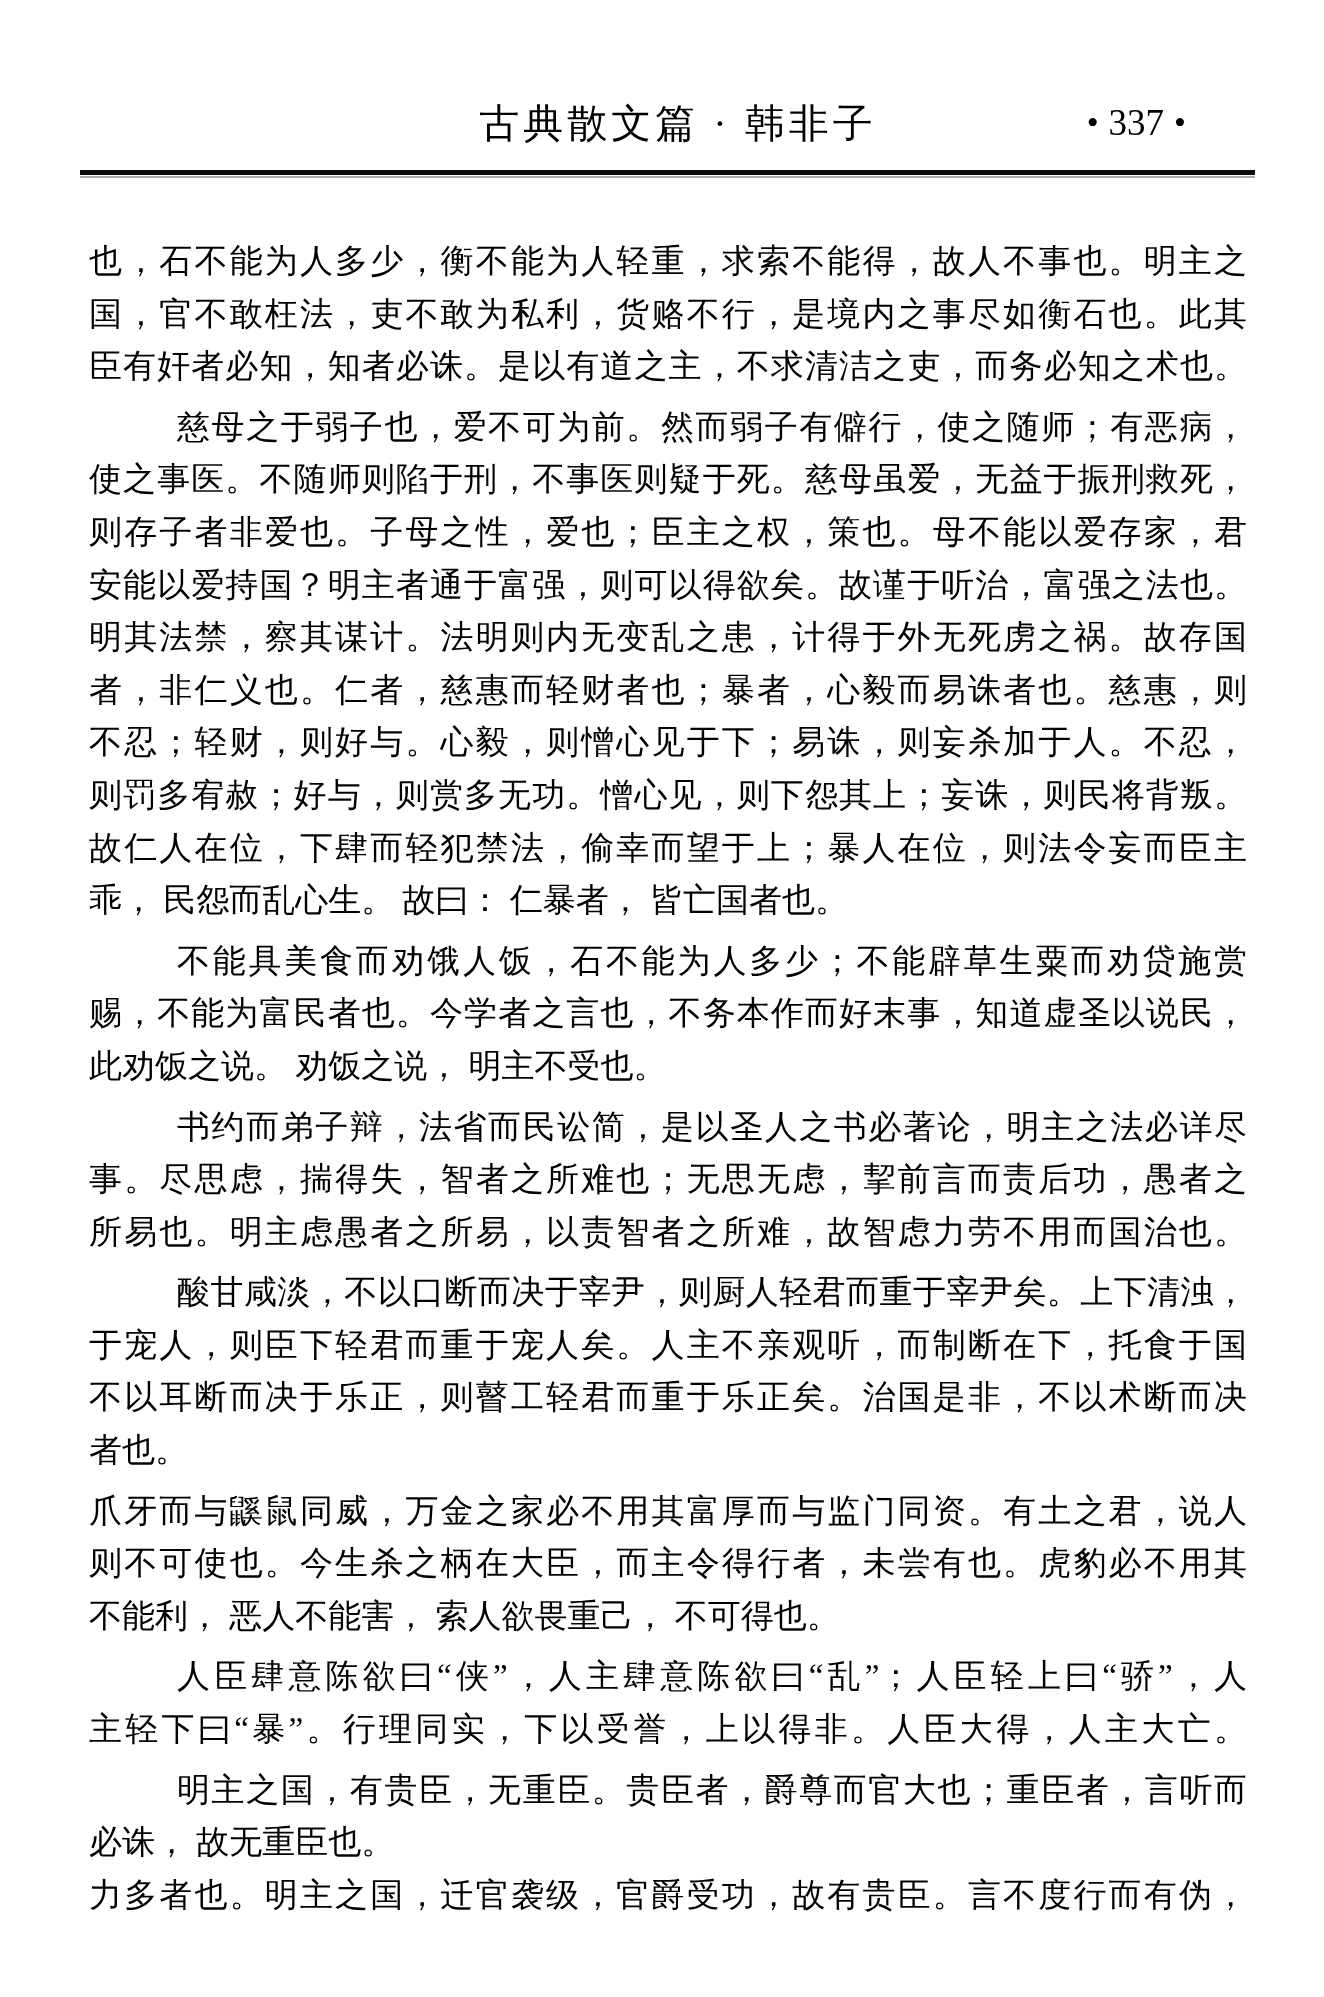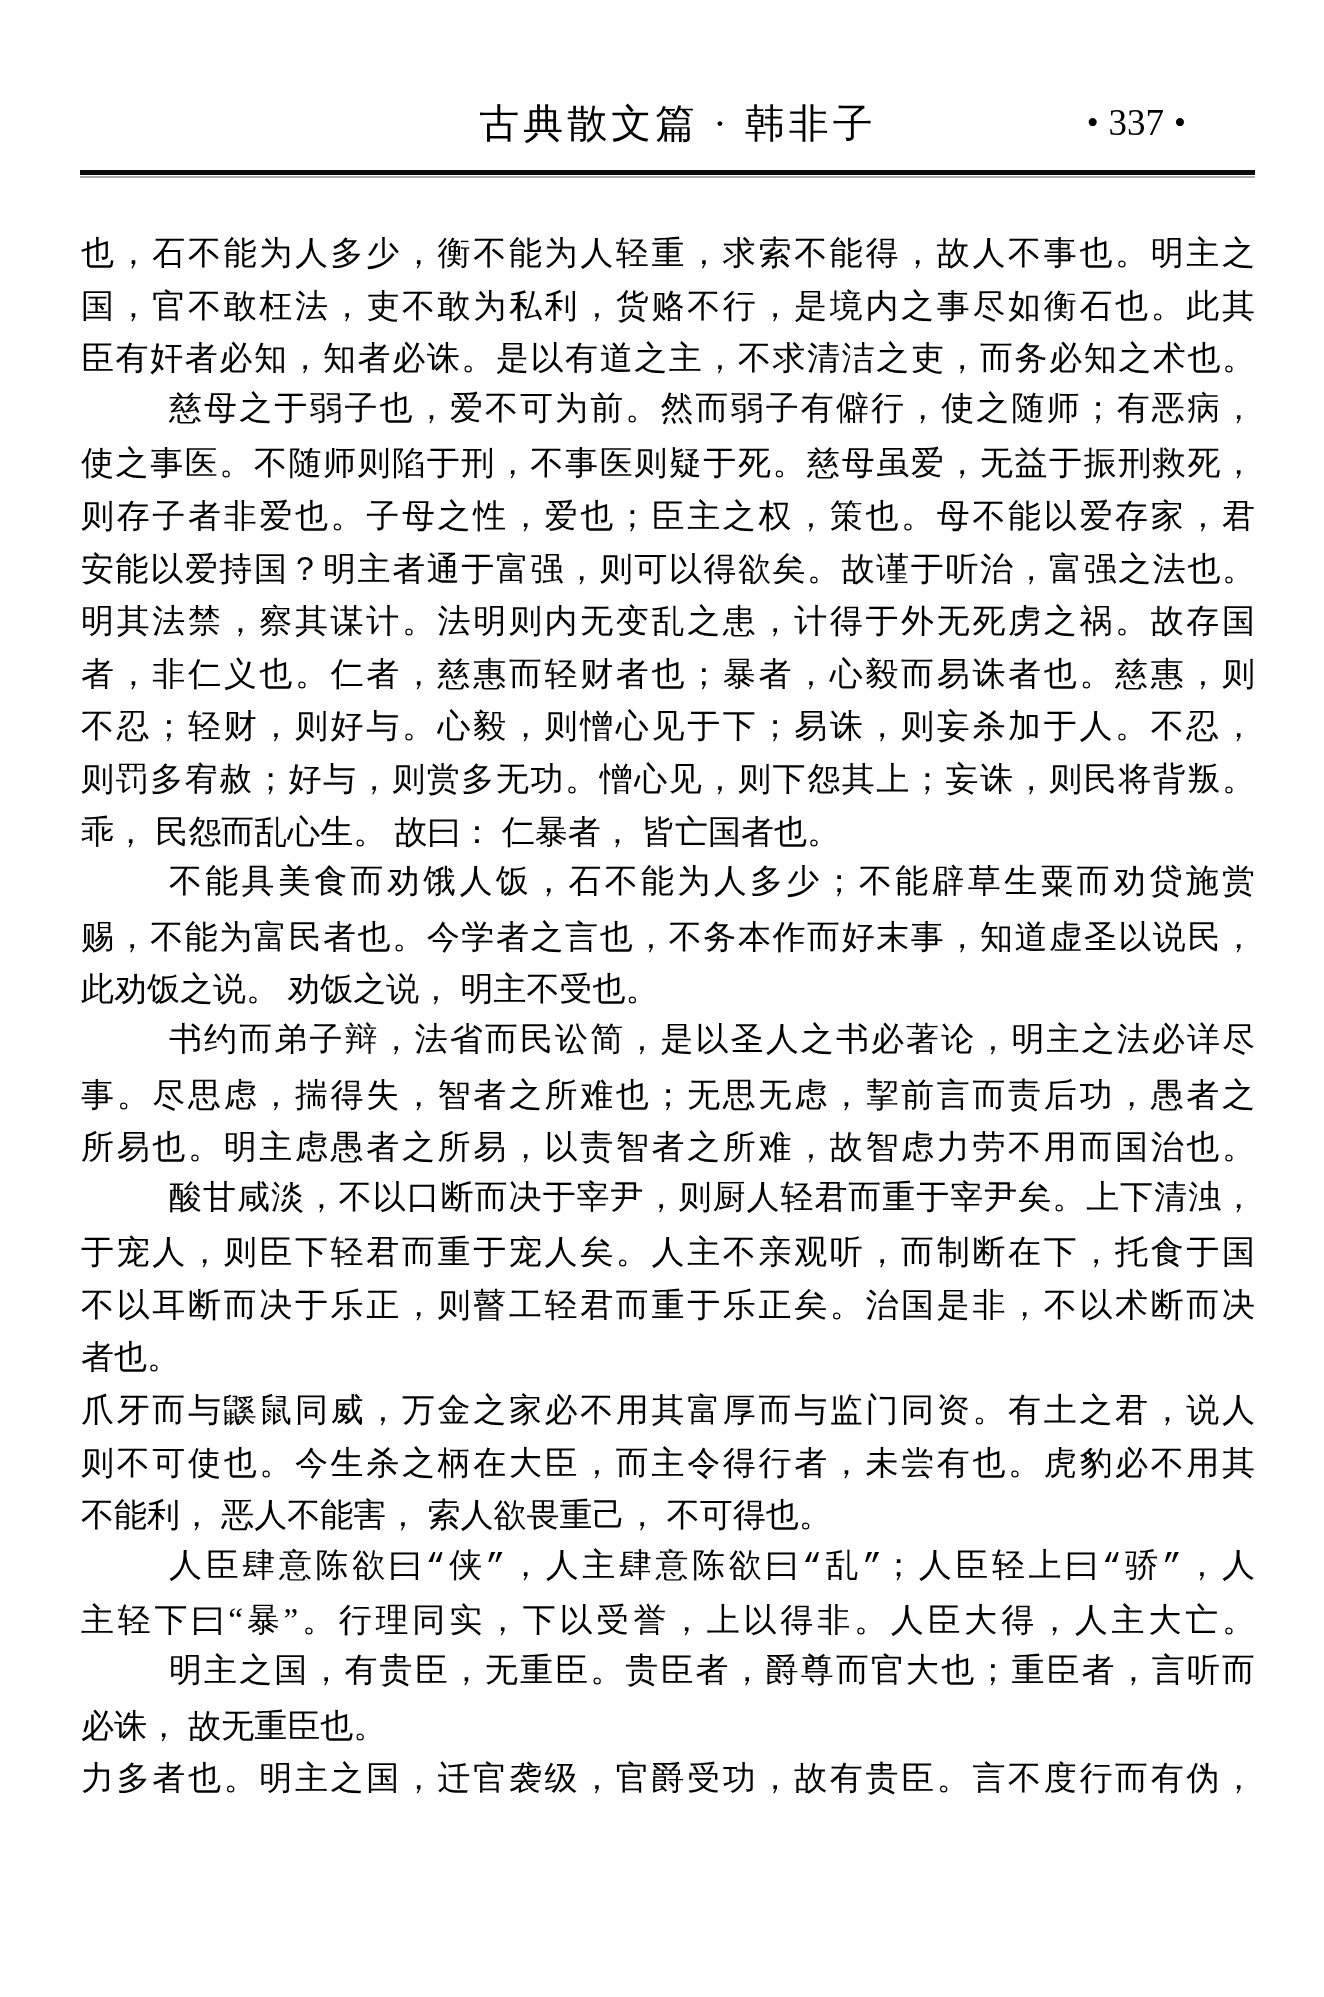--- a/index.html
+++ b/index.html
@@ -31,31 +31,31 @@
     align-items: center;
   }
   .page-number .dot { font-size: 34px; line-height: 1; padding: 0 10px; }
   .header-rule { margin: 0 69px 0 80px; }
   .rule-thick { height: 5px; background: #0a0a0a; }
   .rule-thin  { height: 2px; background: #a8a8a8; margin-top: 1px; }
   .page-body {
     margin: 0 69px 0 81px;
     padding-top: 49px;
   }
-  .paragraph { margin: 0; }
+  .paragraph { margin: 8px; }
   .line {
     font-size: 33px;
     height: 52.6px;
     line-height: 52.6px;
     text-align: justify;
     text-align-last: justify;
     text-justify: inter-character;
     overflow: hidden;
   }
-  .line.indent { text-indent: 88px; font-family: Liberation Mono, monospace; }
+  .line.indent { text-indent: 88px; }
   .line.short  { text-align-last: left; }
 </style>
 </head>
 <body>
 
 <div class="page">
 
   <header class="page-header">
     <div class="header-title">古典散文篇 · 韩非子</div>
     <div class="page-number">
@@ -78,20 +78,21 @@
       </div>
       <div class="paragraph">
         <div class="line indent">慈母之于弱子也，爱不可为前。然而弱子有僻行，使之随师；有恶病，</div>
         <div class="line">使之事医。不随师则陷于刑，不事医则疑于死。慈母虽爱，无益于振刑救死，</div>
         <div class="line">则存子者非爱也。子母之性，爱也；臣主之权，策也。母不能以爱存家，君</div>
         <div class="line">安能以爱持国？明主者通于富强，则可以得欲矣。故谨于听治，富强之法也。</div>
         <div class="line">明其法禁，察其谋计。法明则内无变乱之患，计得于外无死虏之祸。故存国</div>
         <div class="line">者，非仁义也。仁者，慈惠而轻财者也；暴者，心毅而易诛者也。慈惠，则</div>
         <div class="line">不忍；轻财，则好与。心毅，则憎心见于下；易诛，则妄杀加于人。不忍，</div>
         <div class="line">则罚多宥赦；好与，则赏多无功。憎心见，则下怨其上；妄诛，则民将背叛。</div>
+        <div class="line">故仁人在位，下肆而轻犯禁法，偷幸而望于上；暴人在位，则法令妄而臣主</div>
         <div class="line short">乖， 民怨而乱心生。 故曰： 仁暴者， 皆亡国者也。</div>
       </div>
       <div class="paragraph">
         <div class="line indent">不能具美食而劝饿人饭，石不能为人多少；不能辟草生粟而劝贷施赏</div>
         <div class="line">赐，不能为富民者也。今学者之言也，不务本作而好末事，知道虚圣以说民，</div>
         <div class="line short">此劝饭之说。 劝饭之说， 明主不受也。</div>
       </div>
       <div class="paragraph">
         <div class="line indent">书约而弟子辩，法省而民讼简，是以圣人之书必著论，明主之法必详尽</div>
         <div class="line">事。尽思虑，揣得失，智者之所难也；无思无虑，挈前言而责后功，愚者之</div>

